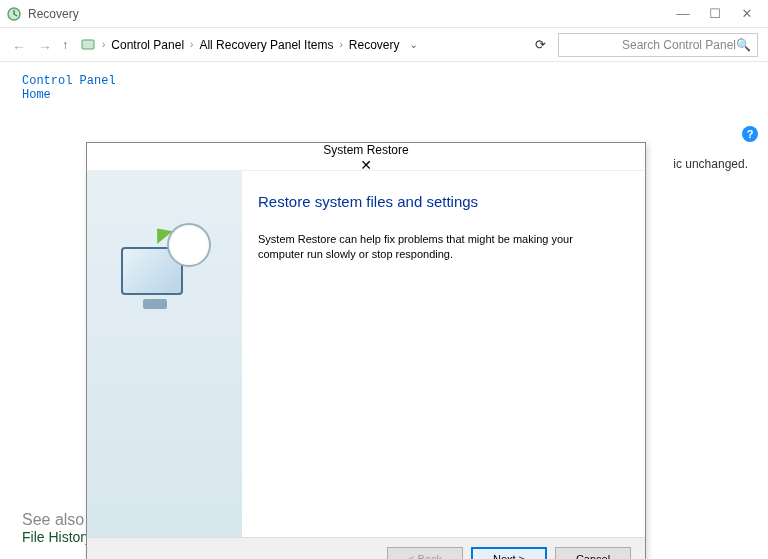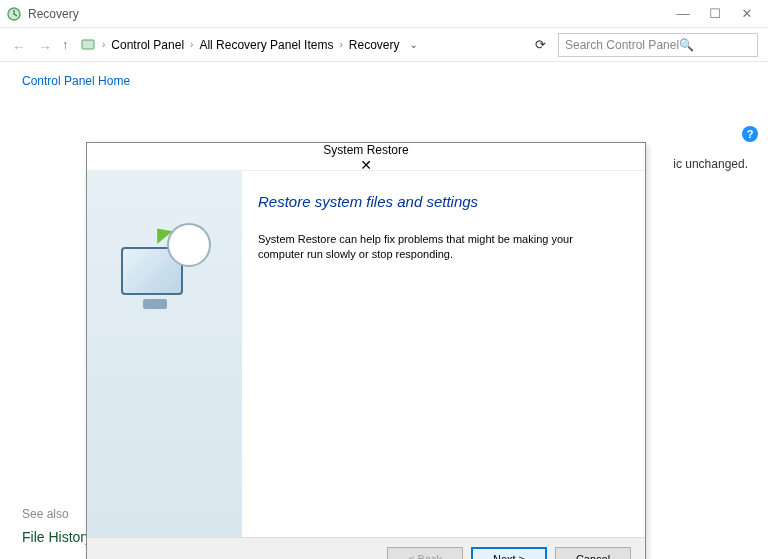--- a/index.html
+++ b/index.html
@@ -49,28 +49,28 @@
 .reload { color: #333; font-size: 13px; padding: 0 4px; }
 .search {
   width: 200px;
   height: 24px;
   border: 1px solid #ccc;
   display: flex;
   align-items: center;
   padding: 0 6px;
   color: #888;
   font-size: 12px;
-  justify-content: flex-start;
+  justify-content: flex-end;
 }
 .search-icon { font-size: 12px; color: #666; }
 .content { position: relative; display: flex; height: calc(100% - 62px); }
 .leftpanel { width: 140px; padding: 12px 0 0 22px; }
-.link { color: #0066cc; font-size: 12px; margin-bottom: 10px; cursor: default; }
+.link { color: #0066cc; font-size: 12px; margin-bottom: 10px; cursor: default; font-family: Liberation Mono, monospace; }
 .leftbottom { position: absolute; left: 22px; bottom: 14px; }
-.see-also { color: #888; font-size: 12px; margin-bottom: 8px; }
+.see-also { color: #888; font-size: 16px; }
 .file-history { color: #14532d; font-size: 14px; }
 .rightbg { position: absolute; right: 20px; top: 95px; color: #333; font-size: 12px; }
 .help-icon {
   position: absolute; right: 10px; top: 64px;
   width: 16px; height: 16px; border-radius: 50%;
   background: #1e90ff; color: #fff; font-size: 11px;
   display: flex; align-items: center; justify-content: center;
   font-weight: bold;
 }
 .dialog {
@@ -123,21 +123,21 @@
 }
 .arrow {
   position: absolute; left: 36px; top: 6px;
   width: 0; height: 0;
   border-left: 10px solid transparent;
   border-right: 10px solid transparent;
   border-bottom: 12px solid #6fbf3f;
   transform: rotate(-40deg);
 }
 .dlg-main { flex: 1; padding: 22px 26px 10px 16px; }
-.dlg-heading { font-size: 15px; color: #003399; margin-bottom: 22px; font-style: italic; }
+.dlg-heading { font-size: 15px; color: #003399; margin-bottom: 22px; }
 .dlg-para { font-size: 11px; color: #000; line-height: 1.35; margin-bottom: 14px; }
 .dlg-footer {
   height: 42px;
   background: #f0f0f0;
   border-top: 1px solid #ddd;
   display: flex;
   align-items: center;
   justify-content: flex-end;
   gap: 8px;
   padding: 0 14px;

